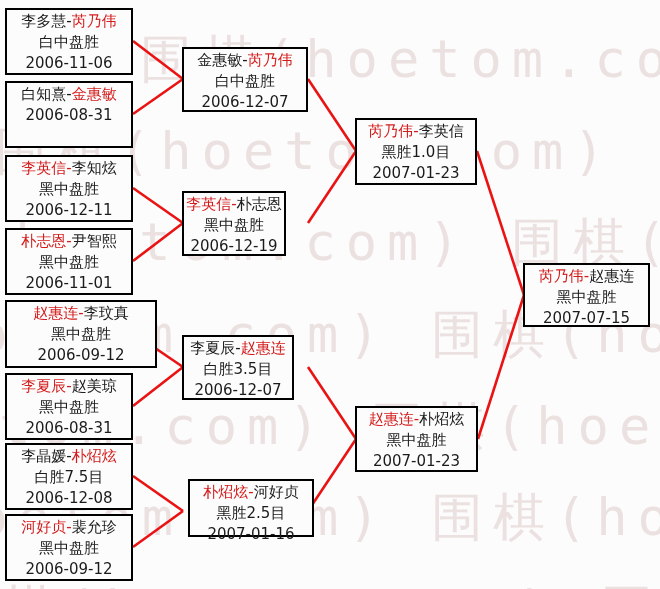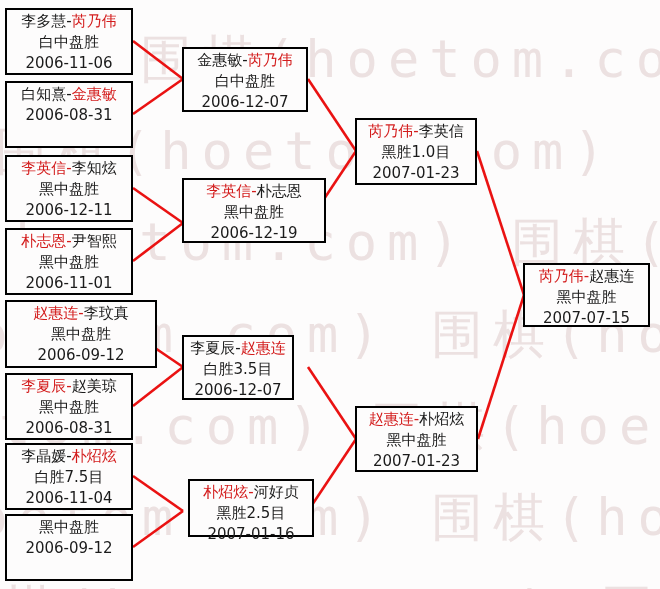--- a/index.html
+++ b/index.html
@@ -100,33 +100,34 @@
     <div>2006-09-12</div>
   </div>
   <div class="box" style="left:5px;top:373px;width:128px;height:67px">
     <div class="players"><span class="red">李夏辰</span><span class="red">-</span><span>赵美琼</span></div>
     <div>黑中盘胜</div>
     <div>2006-08-31</div>
   </div>
   <div class="box" style="left:5px;top:443px;width:128px;height:67px">
     <div class="players"><span>李晶媛</span><span>-</span><span class="red">朴炤炫</span></div>
     <div>白胜7.5目</div>
-    <div>2006-11-04</div>
+    <div>2006-12-08</div>
   </div>
   <div class="box" style="left:5px;top:514px;width:128px;height:67px">
+    <div class="players"><span class="red">河好贞</span><span class="red">-</span><span>裴允珍</span></div>
     <div>黑中盘胜</div>
     <div>2006-09-12</div>
   </div>
 
   <div class="box" style="left:182px;top:47px;width:126px;height:65px">
     <div class="players"><span>金惠敏</span><span>-</span><span class="red">芮乃伟</span></div>
     <div>白中盘胜</div>
     <div>2006-12-07</div>
   </div>
-  <div class="box" style="left:182px;top:178px;width:144px;height:65px">
+  <div class="box" style="left:182px;top:191px;width:104px;height:65px">
     <div class="players"><span class="red">李英信</span><span class="red">-</span><span>朴志恩</span></div>
     <div>黑中盘胜</div>
     <div>2006-12-19</div>
   </div>
   <div class="box" style="left:182px;top:335px;width:112px;height:65px">
     <div class="players"><span>李夏辰</span><span>-</span><span class="red">赵惠连</span></div>
     <div>白胜3.5目</div>
     <div>2006-12-07</div>
   </div>
   <div class="box" style="left:188px;top:479px;width:126px;height:58px">

